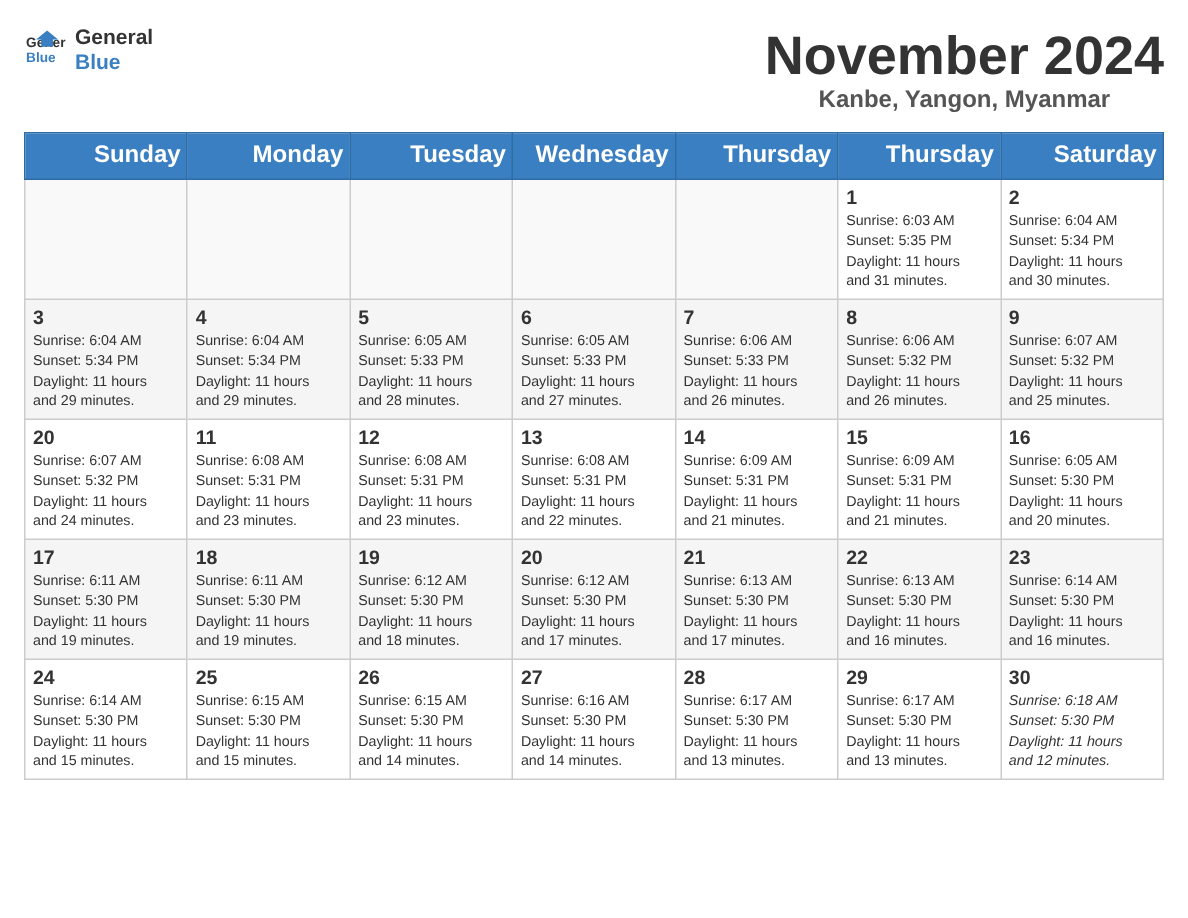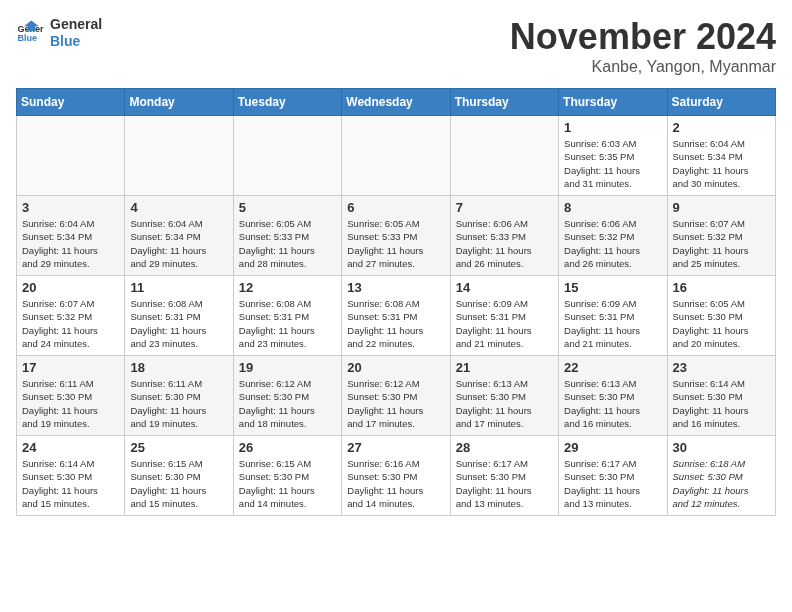--- a/index.html
+++ b/index.html
@@ -19,43 +19,44 @@
     .logo {
       display: flex;
       align-items: center;
       gap: 2px;
     }
     .logo-icon {
       width: 28px;
       height: 28px;
     }
     .title-block {
-      text-align: right;
+      text-align: center;
     }
     .month-title {
       font-size: 36px;
       font-weight: bold;
       color: #333;
     }
     .location-title {
       font-size: 16px;
       color: #555;
+      font-weight: bold;
     }
     table {
       width: 100%;
       border-collapse: collapse;
       table-layout: fixed;
     }
     thead tr th {
       background-color: #3a7fc1;
       color: #fff;
-      font-size: 12px;
+      font-size: 16px;
       font-weight: bold;
       padding: 6px 4px;
-      text-align: left;
+      text-align: right;
       border: 1px solid #2e6da4;
     }
     tbody tr td {
       vertical-align: top;
       border: 1px solid #ccc;
       padding: 4px 5px;
       font-size: 10px;
       color: #333;
       height: 80px;
       background: #fff;

